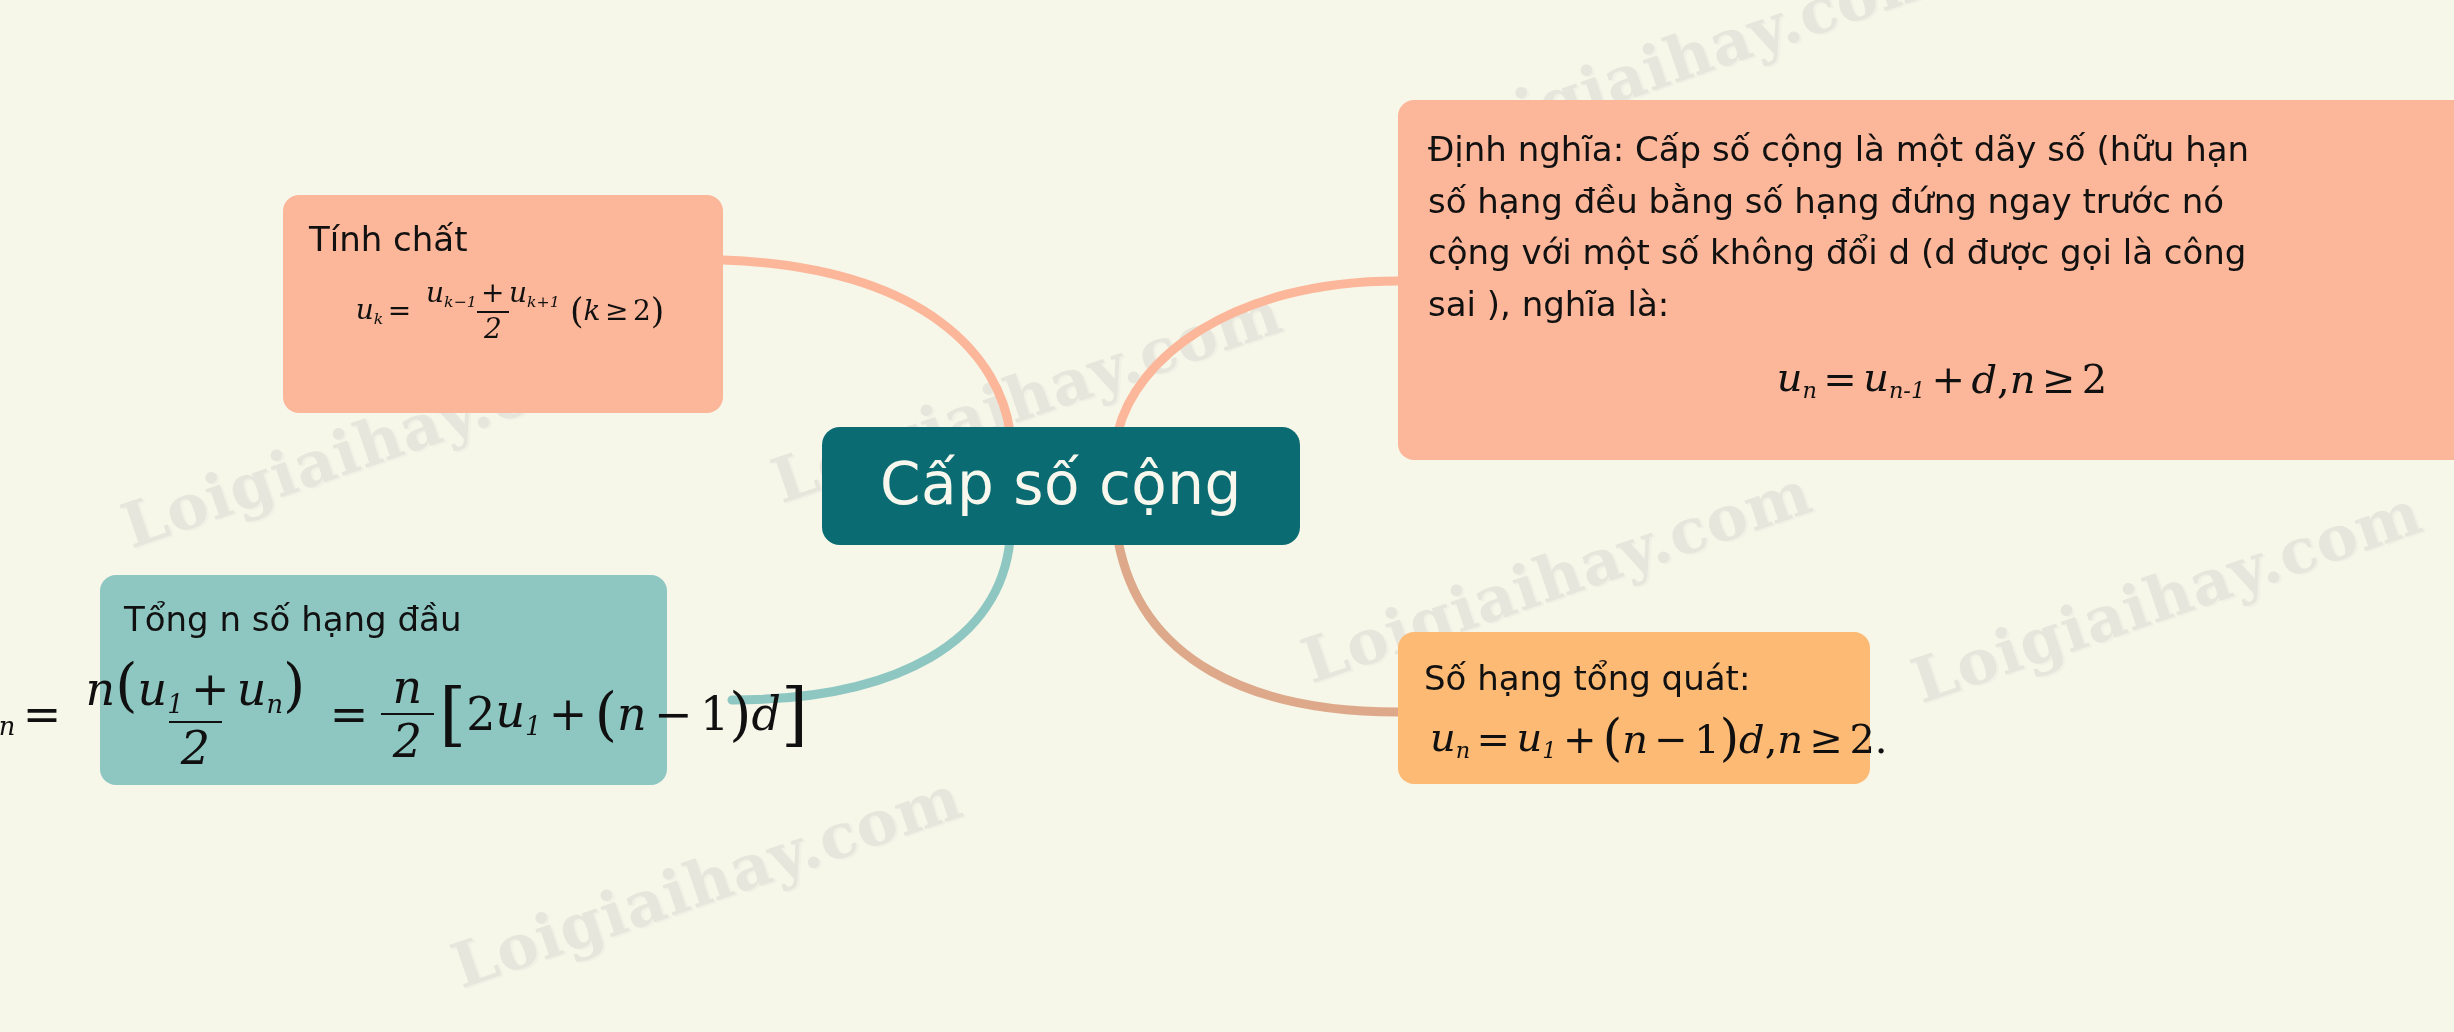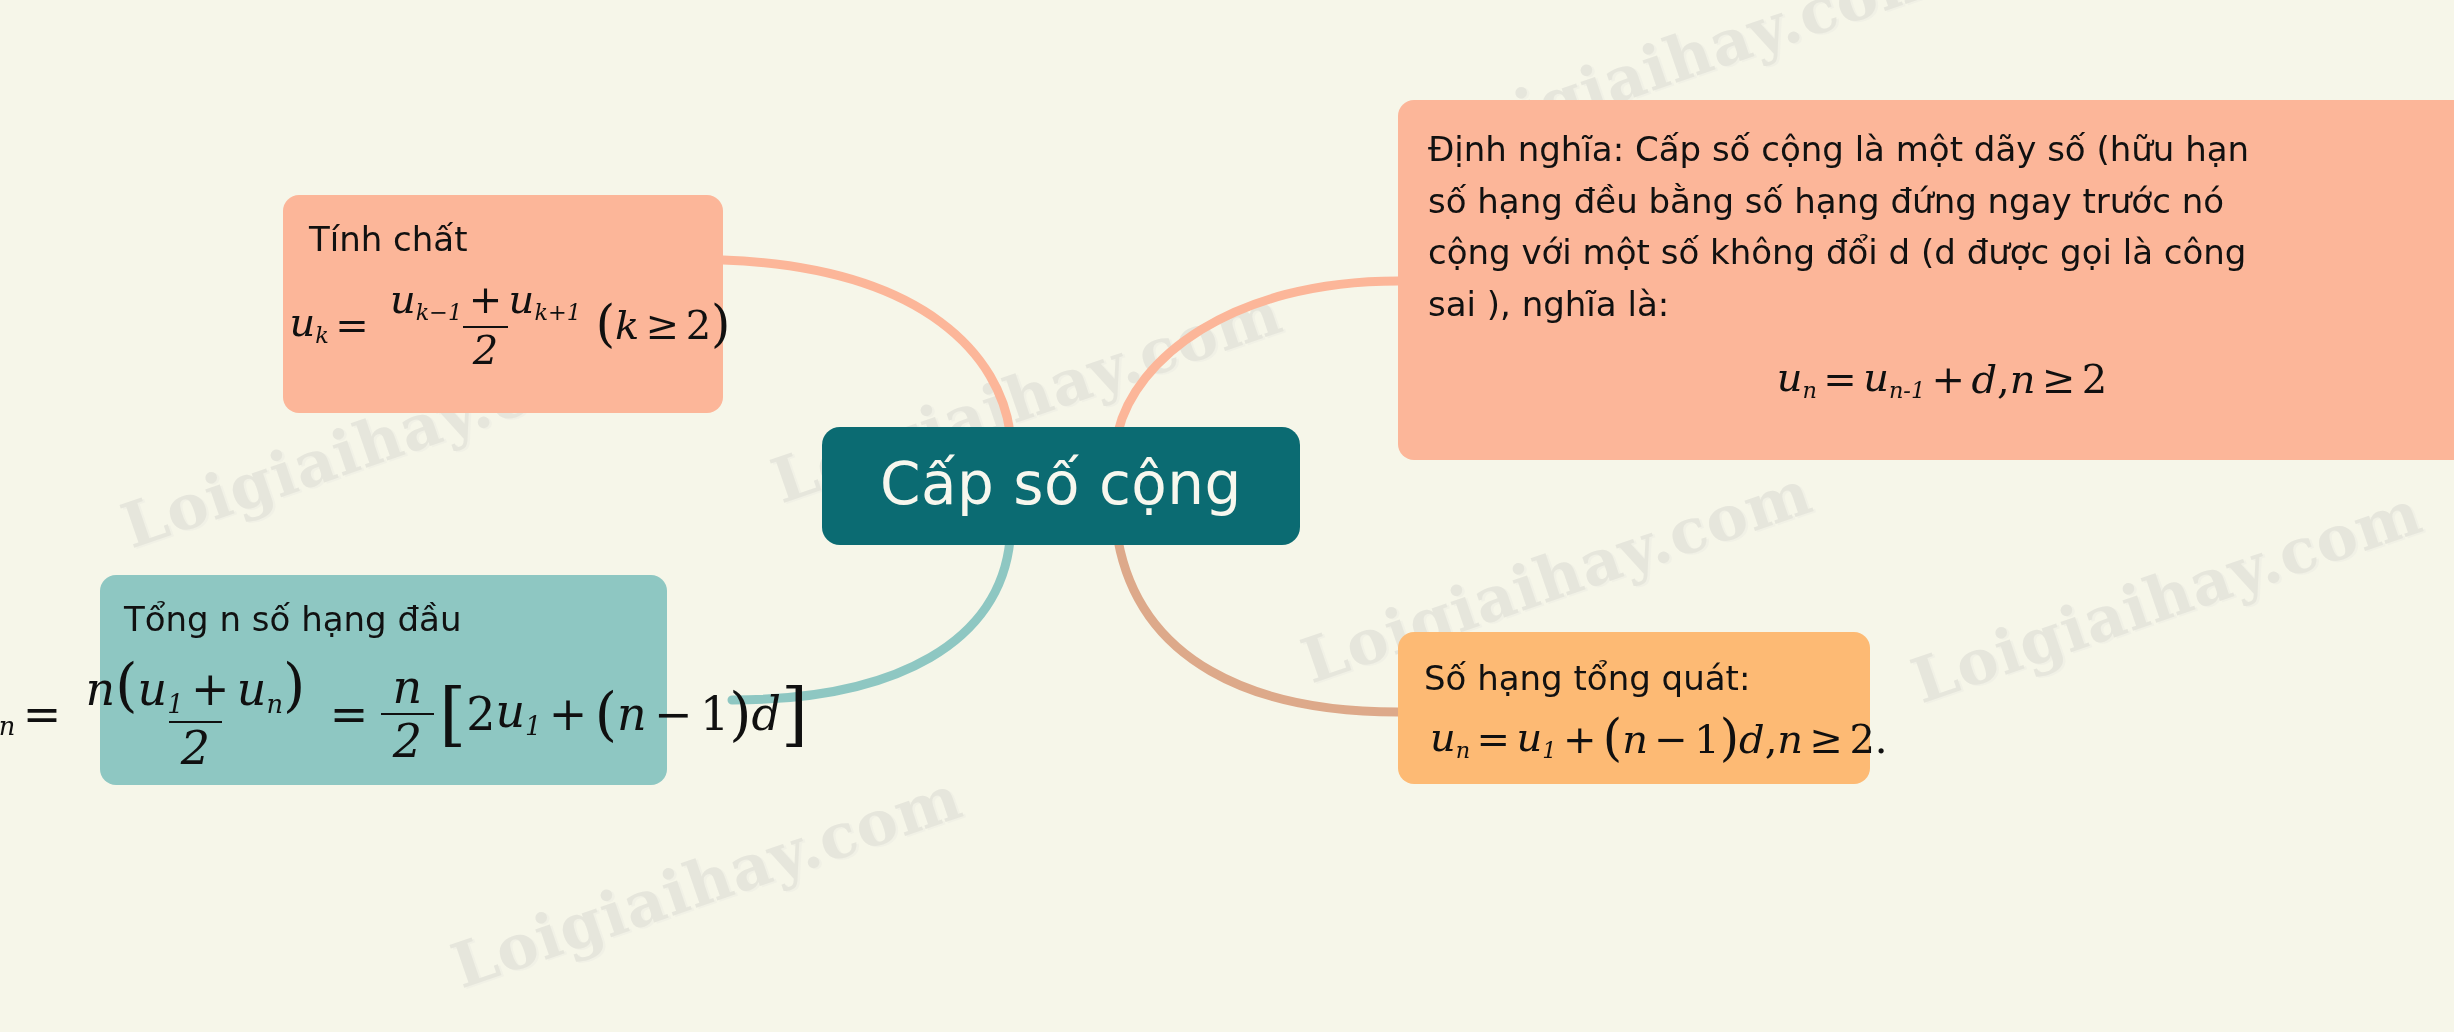--- a/index.html
+++ b/index.html
@@ -145,21 +145,21 @@
     align-items: center;
     vertical-align: middle;
     margin: 0 0.12em;
   }
   .frac > .num { padding: 0 0.25em 0.06em 0.25em; }
   .frac > .den { padding: 0.06em 0.25em 0 0.25em; border-top: 2px solid #101010; }
   .op { font-style: normal; padding: 0 0.16em; }
   .paren { font-style: normal; font-size: 1.24em; }
   .bracket { font-style: normal; font-size: 1.5em; }
 
-  .math-prop   { font-size: 40px; margin: 10px 12px 0 26px; }
+  .math-prop   { font-size: 28px; margin: 10px 12px 0 26px; }
   .math-sum    { font-size: 46px; margin: 12px 0 4px 8px; }
   .math-def    { font-size: 40px; margin: 26px auto 0 auto; }
   .math-gen    { font-size: 40px; margin: 6px 0 0 6px; }
 
   .center-row { display: flex; justify-content: center; width: 100%; }
 </style>
 </head>
 <body>
 
 <div id="canvas">

